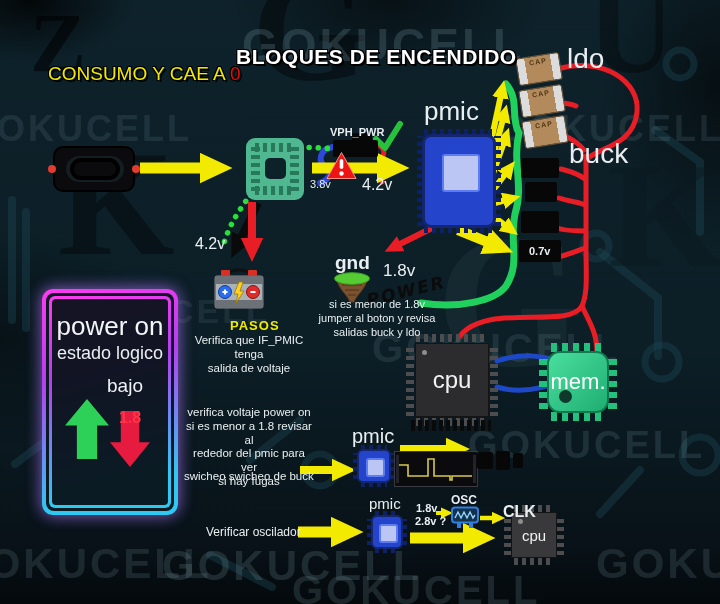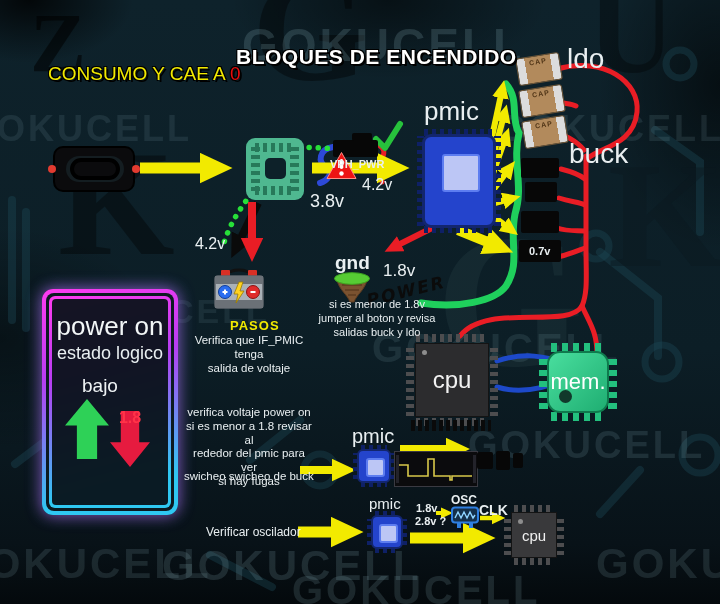--- a/index.html
+++ b/index.html
@@ -51,21 +51,21 @@
   .comb{position:absolute;z-index:6;height:11px;background:repeating-linear-gradient(90deg,#0a0a0a 0 4px,transparent 4px 7px);}
   
   .neon{position:absolute;left:42px;top:289px;width:136px;height:226px;z-index:6;border-radius:11px;padding:4px;
       background:linear-gradient(165deg,#ff3bf0 0%,#b83df2 35%,#2fc8f2 85%);box-sizing:border-box;
       box-shadow:0 0 16px rgba(235,60,240,.55), 0 0 16px rgba(45,200,240,.4);}
   .neon2{width:100%;height:100%;background:#0b1a21;border-radius:8px;padding:3px;box-sizing:border-box;}
   .neon3{width:100%;height:100%;background:linear-gradient(165deg,#ff3bf0 0%,#b83df2 35%,#2fc8f2 85%);border-radius:6px;padding:3px;box-sizing:border-box;}
   .neon4{position:relative;width:100%;height:100%;background:rgba(8,18,24,.95);border-radius:4px;}
   .neon4 .t1{position:absolute;top:12px;width:100%;text-align:center;font-size:26px;color:#f2f6f7;}
   .neon4 .t2{position:absolute;top:44px;width:100%;text-align:center;font-size:18px;color:#e9eff1;}
-  .neon4 .t3{position:absolute;top:76px;left:30px;width:86px;text-align:left;font-size:19px;color:#eef2f4;}
+  .neon4 .t3{position:absolute;top:76px;left:30px;width:86px;text-align:center;font-size:19px;color:#eef2f4;}
   .arrow-up{position:absolute;left:13px;top:100px;width:44px;height:60px;background:#2ed157;
       clip-path:polygon(50% 0,100% 44%,73% 44%,73% 100%,27% 100%,27% 44%,0 44%);}
   .arrow-dn{position:absolute;left:58px;top:112px;width:40px;height:56px;background:#e61b3f;
       clip-path:polygon(50% 100%,100% 56%,73% 56%,73% 0,27% 0,27% 56%,0 56%);}
   .neon4 .v18{position:absolute;left:58px;top:110px;width:40px;text-align:center;font-size:16px;font-weight:700;color:#ff3348;z-index:2;}
 </style>
 </head>
 <body>
 
 <div id="stage">
@@ -190,31 +190,31 @@
   </div>
 
   <div class="icon ifpchip" style="left:246px;top:138px;width:58px;height:62px;">
     <div class="pins-h" style="top:5px;"></div>
       <div class="pins-h" style="bottom:5px;"></div>
     <div class="pins-v" style="left:5px;"></div>
       <div class="pins-v" style="right:5px;"></div>
     <div class="hole"></div>
   </div>
 
-  <div class="lbl" style="left:330px;top:126px;font-size:11px;font-weight:700;margin-top:32px;">VPH_PWR</div>
+  <div class="lbl" style="left:330px;top:126px;font-size:11px;font-weight:700;">VPH_PWR</div>
   <div class="blk" style="left:333px;top:140px;width:45px;height:17px;"></div>
   <div class="blk" style="left:352px;top:133px;width:20px;height:8px;"></div>
   <div class="icon" style="left:326px;top:151px;">
     <svg width="31" height="29" viewBox="0 0 31 29">
       <polygon points="15.5,1.5 30,27.5 1,27.5" fill="#ed1414" stroke="#ff8d85" stroke-width="1"></polygon>
       <rect x="13.7" y="8" width="3.6" height="10" rx="1.8" fill="#fff"></rect>
       <circle cx="15.5" cy="22.5" r="2.2" fill="#fff"></circle>
     </svg>
   </div>
-  <div class="lbl" style="left:310px;top:191px;font-size:18px;">3.8v</div>
+  <div class="lbl" style="left:310px;top:178px;font-size:11px;">3.8v</div>
   <div class="lbl" style="left:362px;top:175px;font-size:16px;">4.2v</div>
 
   <div class="lbl" style="left:424px;top:96px;font-size:26px;">pmic</div>
   <div class="icon bluechip" style="left:416px;top:128px;width:86px;height:106px;">
     <div class="pins-h" style="top:1px;"></div>
       <div class="pins-h" style="bottom:1px;"></div>
     <div class="pins-v" style="left:1px;"></div>
       <div class="pins-v" style="right:1px;"></div>
     <div class="body"></div>
     <div class="core" style="left:26px;top:26px;width:34px;height:34px;"></div>
@@ -350,21 +350,21 @@
   <div class="lbl" style="left:415px;top:515px;font-size:11px;font-weight:700;">2.8v ?</div>
   <div class="lbl" style="left:451px;top:493px;font-size:12px;font-weight:800;">OSC</div>
   <div class="icon" style="left:450px;top:506px;">
     <svg width="30" height="23" viewBox="0 0 30 23">
       <rect x="2" y="1.5" width="26" height="15" rx="3" fill="#14304a" stroke="#2e7fe0" stroke-width="2"></rect>
       <polyline points="5,12 8,6 11,12 14,6 17,12 20,6 23,12 25,9" stroke="#8fd4ff" stroke-width="1.4" fill="none"></polyline>
       <rect x="7" y="17" width="4" height="5" fill="#2e7fe0"></rect>
         <rect x="19" y="17" width="4" height="5" fill="#2e7fe0"></rect>
     </svg>
   </div>
-  <div class="lbl" style="left:479px;top:502px;font-size:14px;font-weight:800;">CLK</div>
+  <div class="lbl" style="left:479px;top:502px;font-size:16px;font-weight:800;padding-left:24px;">CLK</div>
   <div class="icon cpuchip" style="left:504px;top:505px;width:60px;height:60px;">
     <div class="pins-h" style="top:0;height:7px;"></div>
       <div class="pins-h" style="bottom:0;height:7px;"></div>
     <div class="pins-v" style="left:0;width:7px;"></div>
       <div class="pins-v" style="right:0;width:7px;"></div>
     <div class="body" style="inset:7px;background:#39393b;">
       <span style="font-size:15px;color:#f0f0f0;">cpu</span>
     </div>
   </div>
 

